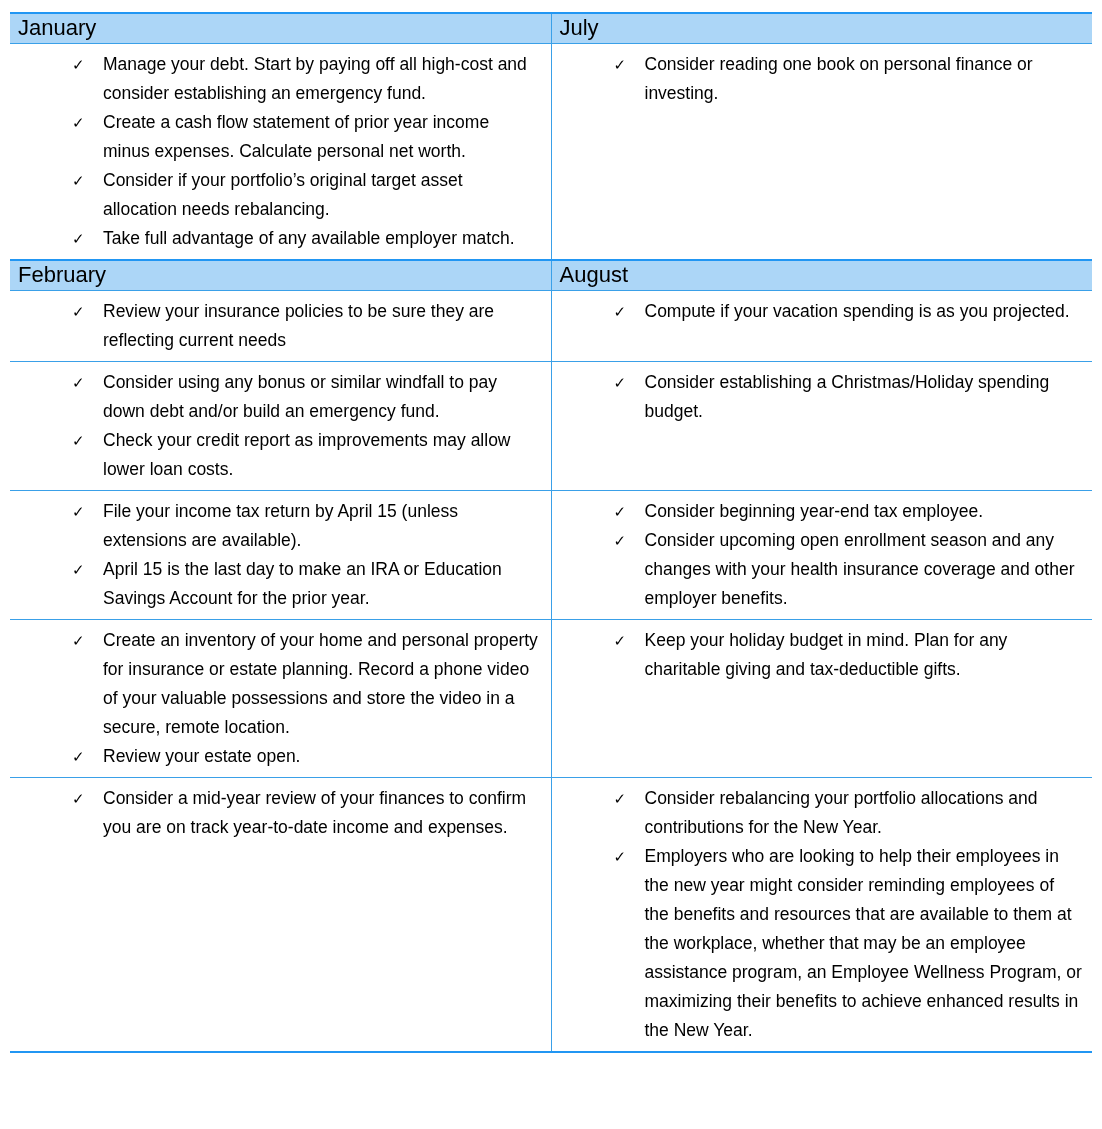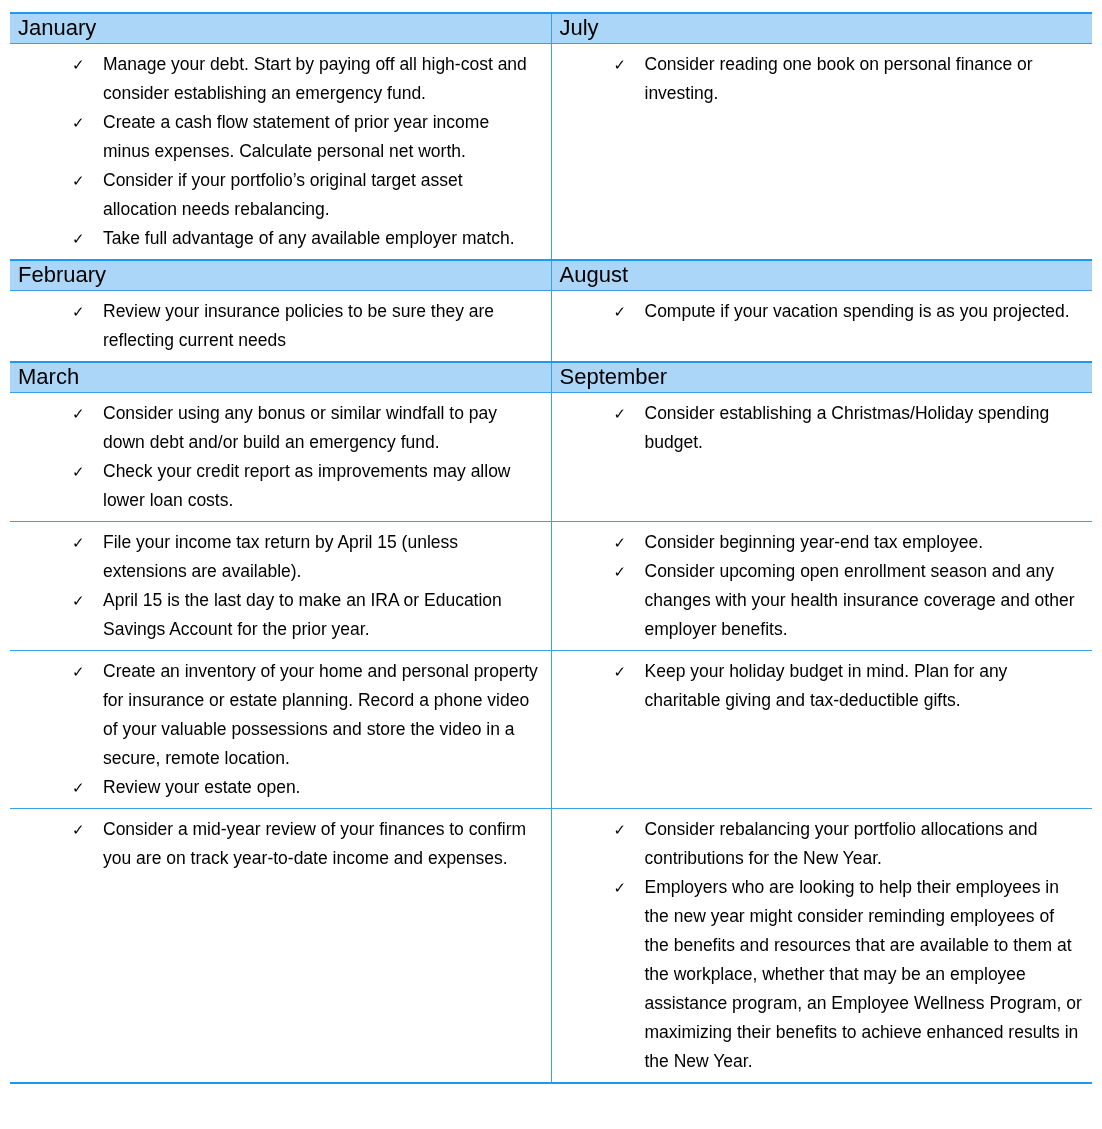--- a/index.html
+++ b/index.html
@@ -129,24 +129,20 @@
               <li class="check-item"><span class="check-icon">✓</span><span>Review your insurance policies to be sure they are reflecting current needs</span></li>
             </ul>
           </td>
           <td class="month-body right-cell">
             <ul class="check-list">
               <li class="check-item"><span class="check-icon">✓</span><span>Compute if your vacation spending is as you projected.</span></li>
             </ul>
           </td>
         </tr>
         <tr>
-          <td class="month-header left-cell">March</td>
-          <td class="month-header right-cell">September</td>
-        </tr>
-        <tr>
           <td class="month-body left-cell">
             <ul class="check-list">
               <li class="check-item"><span class="check-icon">✓</span><span>Consider using any bonus or similar windfall to pay down debt and/or build an emergency fund.</span></li>
               <li class="check-item"><span class="check-icon">✓</span><span>Check your credit report as improvements may allow lower loan costs.</span></li>
             </ul>
           </td>
           <td class="month-body right-cell">
             <ul class="check-list">
               <li class="check-item"><span class="check-icon">✓</span><span>Consider establishing a Christmas/Holiday spending budget.</span></li>
             </ul>

